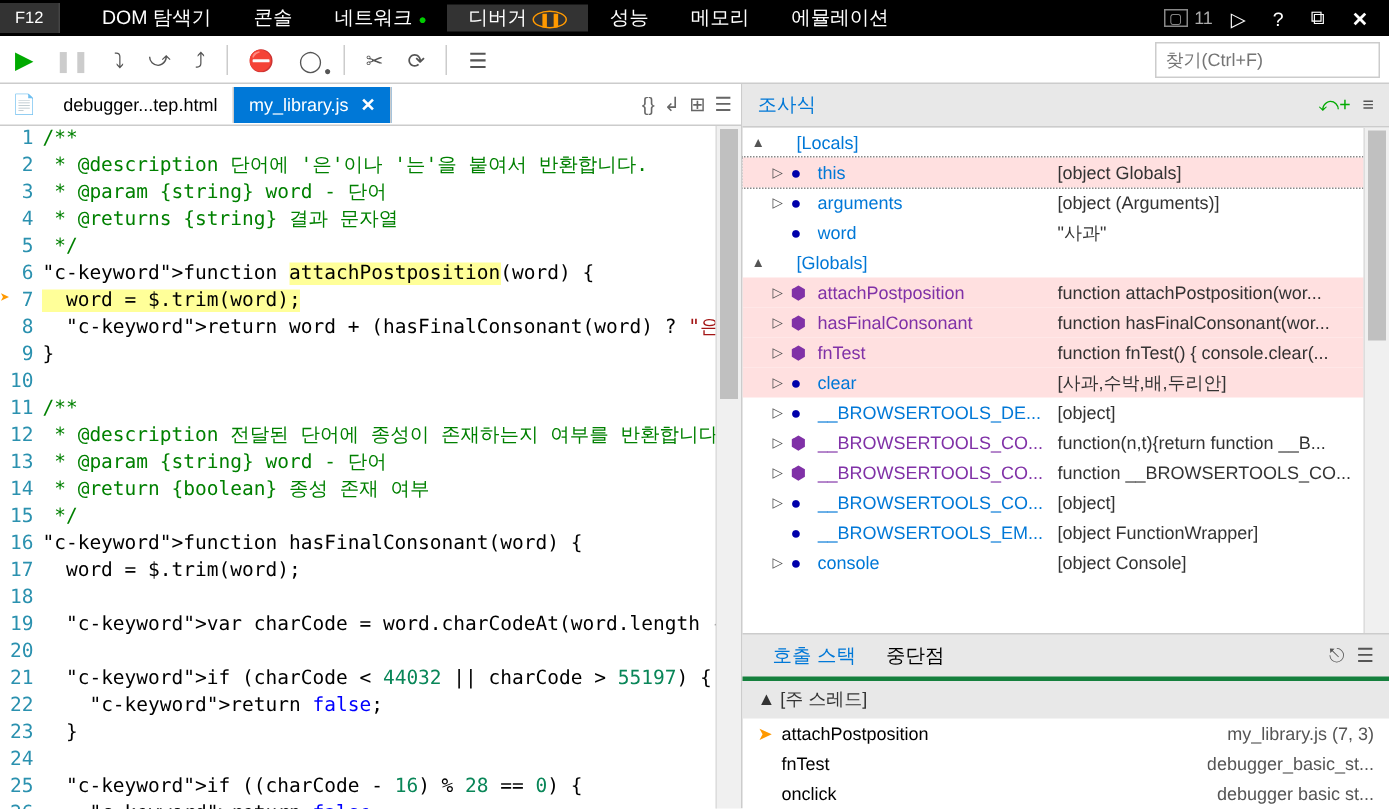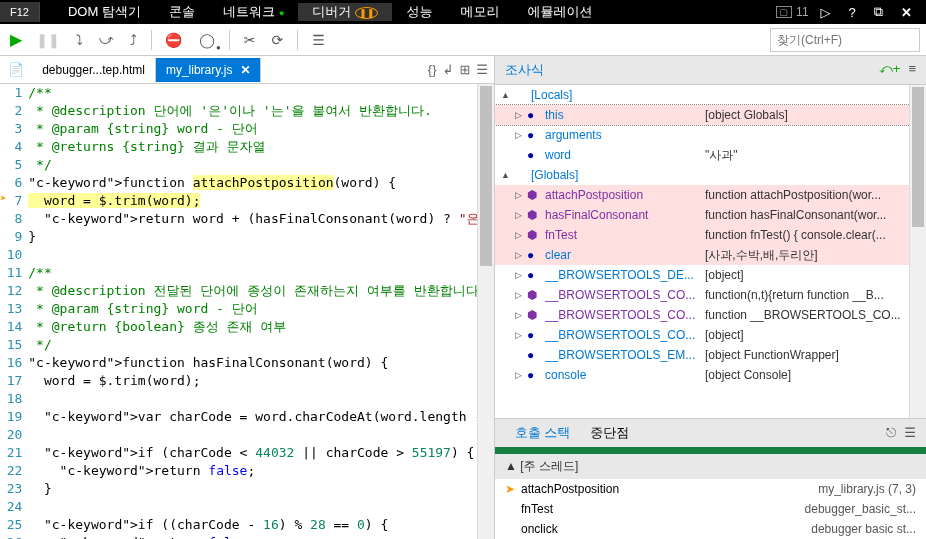--- a/index.html
+++ b/index.html
@@ -46,39 +46,39 @@
     .code { flex: 1; white-space: pre; }
     .code div { height: 18px; line-height: 18px; }
     .c-comment { color: #008000; }
     .c-keyword { color: #0000ff; }
     .c-string { color: #a31515; }
     .c-number { color: #098658; }
     .hl-y { background: #ffff99; }
     .hl-exec { background: #ffff99; }
     
     
-    .watch-header { background: #e8e8e8; border-bottom: 1px solid #ccc; padding: 5px 10px; color: #0078d7; font-size: 13px; display: flex; }
+    .watch-header { background: #e8e8e8; border-bottom: 1px solid #ccc; padding: 5px 10px; color: #0078d7; font-size: 13px; display: flex; align-items: center; }
     .watch-header .icons { margin-left: auto; display: flex; gap: 8px; color: #555; }
     
     .watch-tree { overflow: auto; flex: 1; font-size: 12px; }
     .watch-row { display: flex; height: 20px; align-items: center; padding-left: 6px; }
     .watch-row.selected { background: #ffe0e0; outline: 1px dotted #888; }
     .watch-row.hl { background: #ffe0e0; }
     .watch-row .expand { width: 12px; color: #555; font-size: 9px; }
     .watch-row .icon { width: 14px; margin-right: 4px; }
     .watch-row .name { width: 160px; white-space: nowrap; overflow: hidden; text-overflow: ellipsis; }
     .watch-row .value { flex: 1; white-space: nowrap; overflow: hidden; text-overflow: ellipsis; color: #333; }
     .watch-row .n-purple { color: #8031a7; }
     .watch-row .n-blue { color: #0078d7; }
     .indent1 { padding-left: 20px; }
     .i-obj { color: #00a; }
     .i-fn { color: #8031a7; }
     
     
-    .callstack-header { background: #e8e8e8; border-top: 1px solid #ccc; border-bottom: 7px solid #15803d; padding: 5px 10px; display: flex; align-items: center; font-size: 13px; font-family: Liberation Serif, serif; }
+    .callstack-header { background: #e8e8e8; border-top: 1px solid #ccc; border-bottom: 3px solid #15803d; padding: 5px 10px; display: flex; align-items: center; font-size: 13px; }
     .callstack-header .tab { padding: 0 10px; cursor: pointer; }
     .callstack-header .tab.active { color: #0078d7; }
     .callstack-header .icons { margin-left: auto; display: flex; gap: 8px; color: #555; }
     
     .cs-thread { background: #e8e8e8; padding: 4px 10px; font-size: 12px; color: #333; }
     .cs-row { display: flex; padding: 3px 10px; font-size: 12px; align-items: center; }
     .cs-row .arrow { width: 16px; color: #f90; }
     .cs-row .fn { flex: 1; }
     .cs-row .loc { color: #555; white-space: nowrap; overflow: hidden; text-overflow: ellipsis; max-width: 160px; }
     .scroll-v { position: absolute; right: 0; top: 0; bottom: 0; width: 17px; background: #f0f0f0; border-left: 1px solid #ddd; }
@@ -229,20 +229,21 @@
         <div class="watch-row indent1 selected">
           <span class="expand">▷</span>
           <span class="icon i-obj">●</span>
           <span class="name n-blue">this</span>
           <span class="value">[object Globals]</span>
         </div>
         <div class="watch-row indent1">
           <span class="expand">▷</span>
           <span class="icon i-obj">●</span>
           <span class="name n-blue">arguments</span>
+          <span class="value">[object (Arguments)]</span>
         </div>
         <div class="watch-row indent1">
           <span class="expand"></span>
           <span class="icon i-obj">●</span>
           <span class="name n-blue">word</span>
           <span class="value">"사과"</span>
         </div>
         <div class="watch-row indent0">
           <span class="expand">▲</span>
           <span class="icon"></span>

